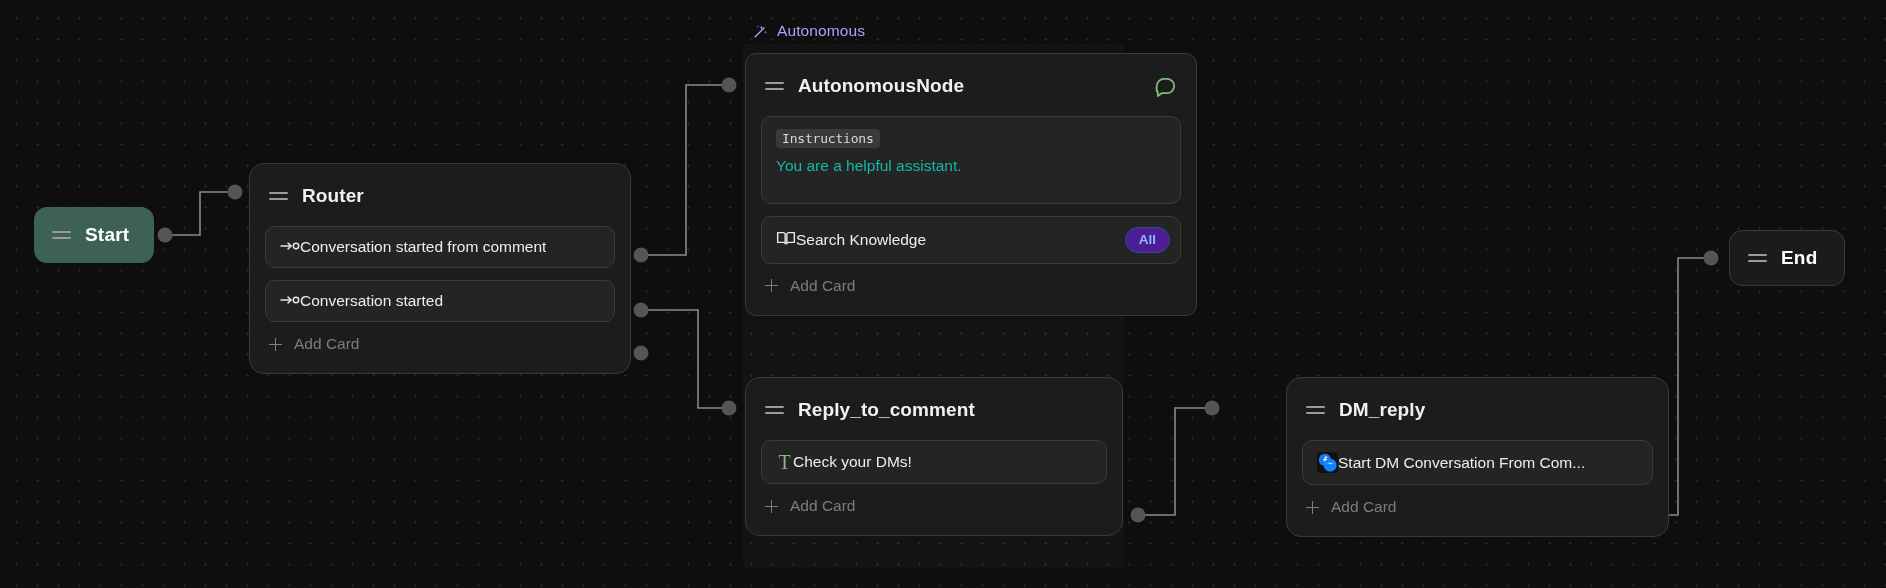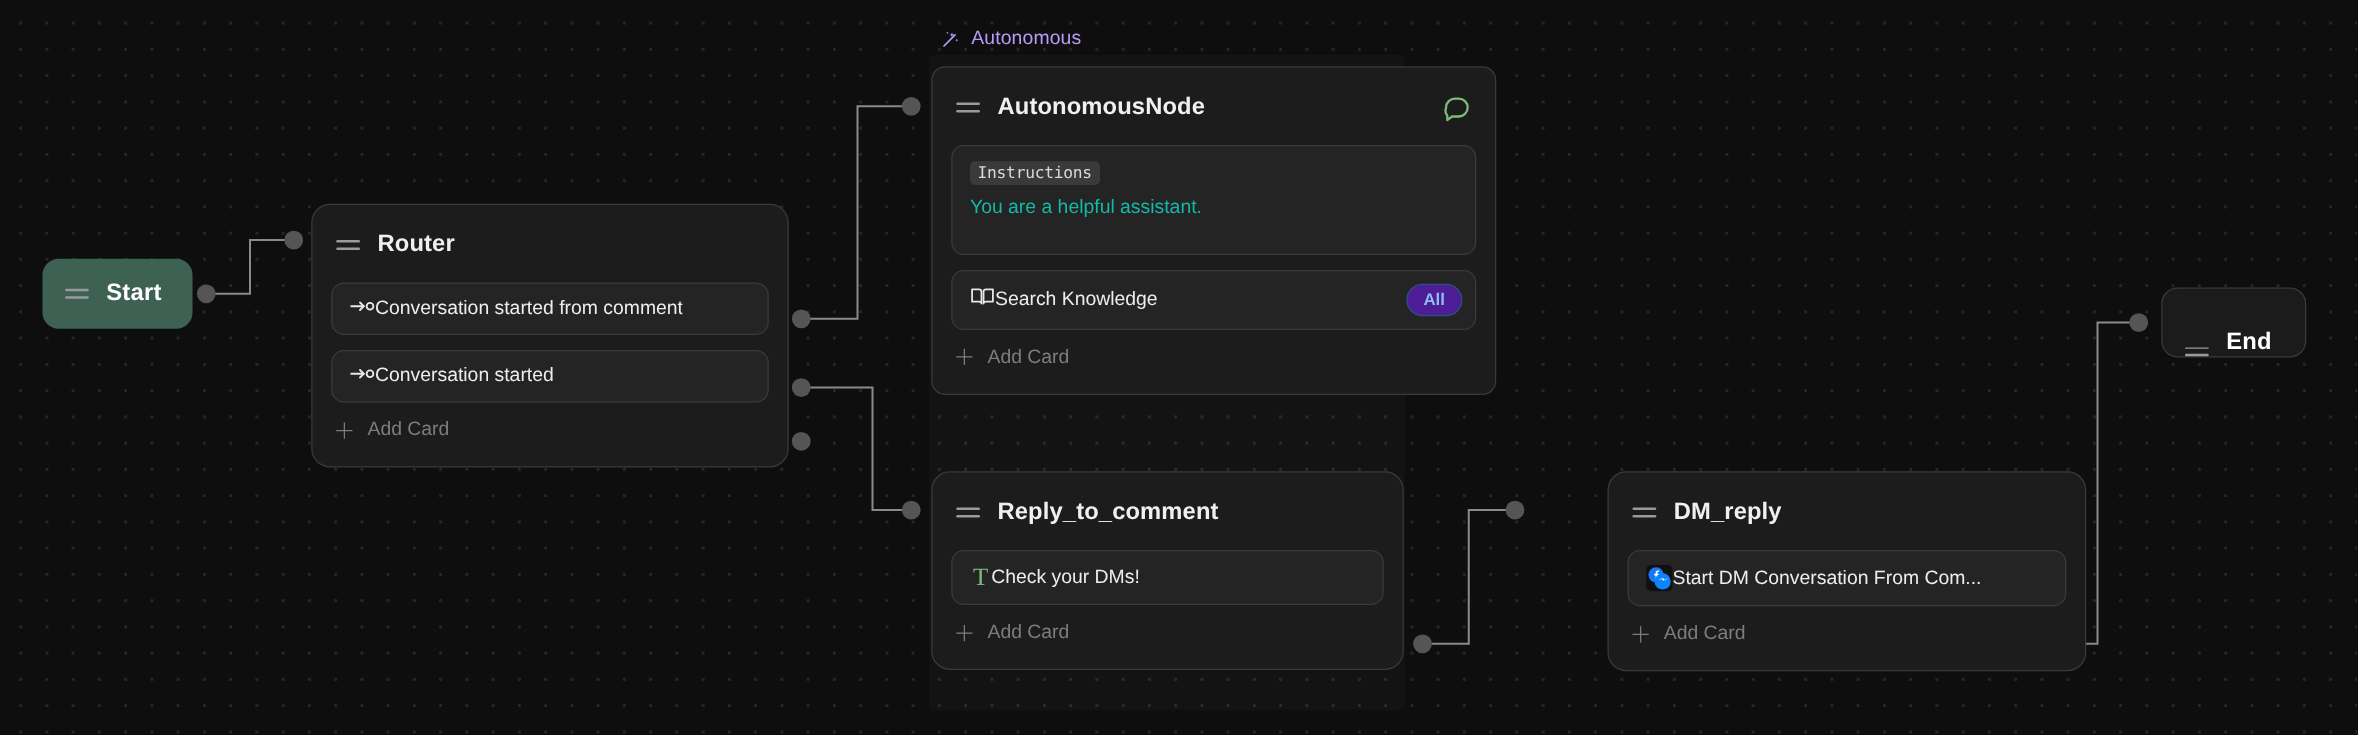--- a/index.html
+++ b/index.html
@@ -53,21 +53,21 @@
     gap: 14px;
     padding: 0 26px 0 18px;
     height: 56px;
     border-radius: 13px;
     font-size: 19px;
     font-weight: bold;
     color: #ffffff;
     letter-spacing: 0.2px;
   }
   .pill.start { background: #3d6254; }
-  .pill.end   { background: #1b1b1b; border: 1px solid #3a3a3a; align-items: flex-end; }
+  .pill.end   { background: #1b1b1b; border: 1px solid #3a3a3a; }
   .grip { display: flex; flex-direction: column; gap: 4px; width: 19px; flex: none; }
   .grip i { display: block; height: 1.7px; background: #9a9a9a; border-radius: 2px; }
   .grip i:first-child { width: 100%; }
   .grip i:last-child  { width: 100%; }
 
   
   .card {
     position: absolute;
     background: #1c1c1c;
     border: 1px solid #3a3a3a;

